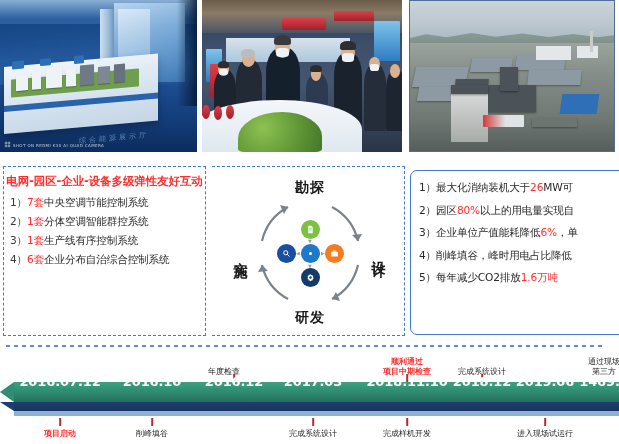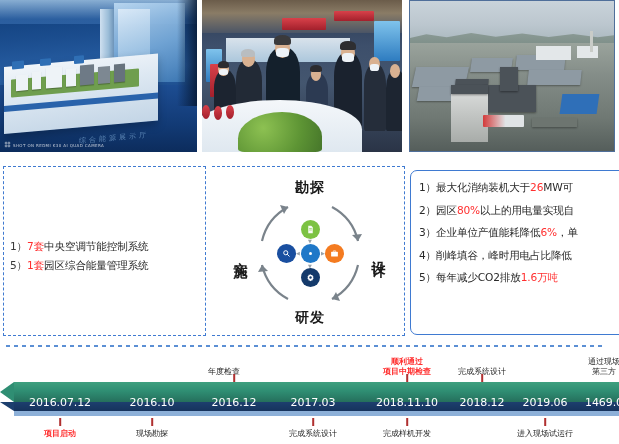--- a/index.html
+++ b/index.html
@@ -84,21 +84,21 @@
   .p3-roof-white{position:absolute;background:#e3e7e9;}
   .p3-bldg{position:absolute;background:linear-gradient(180deg,#dcdedd,#a8aca9);}
   .p3-sign{position:absolute;background:linear-gradient(90deg,#d33a3a,#e0e4e6 55%);border-radius:1px;}
   .p3-stack{position:absolute;background:#c9ccc8;}
 
   
   .left-panel{position:absolute;left:3px;top:166px;width:203px;height:170px;
     border:1.6px dashed #3f7ad1;background:#ffffff;box-sizing:border-box;}
   .lp-title{position:absolute;left:0;top:7px;width:100%;text-align:center;
     font-size:11.5px;font-weight:700;color:#ff2f2f;letter-spacing:-.1px;}
-  .lp-list{position:absolute;left:6px;top:30px;width:195px;margin-top:44px;}
+  .lp-list{position:absolute;left:6px;top:30px;width:195px;}
   .lp-item{font-size:10.6px;color:#2a2a2a;line-height:1;margin-bottom:8.5px;
     white-space:nowrap;letter-spacing:-.15px;}
   .lp-num{color:#3a3a3a;}
   .lp-red{color:#ff2f2f;}
 
   
   .center-panel{position:absolute;left:212px;top:166px;width:193px;height:170px;
     border:1.6px dashed #3f7ad1;border-left:none;background:#fff;box-sizing:border-box;}
   .cyc{position:absolute;left:28px;top:16px;width:140px;height:140px;}
   .cyc-lbl{position:absolute;font-size:14px;font-weight:700;color:#1b1b1b;letter-spacing:1px;}
@@ -133,21 +133,21 @@
   .tl-bar:before{content:"";position:absolute;left:-14px;top:0;width:0;height:0;
     border-top:10px solid transparent;border-bottom:10px solid transparent;
     border-right:14px solid #2f8e73;}
   .tl-shadow{position:absolute;left:14px;top:57px;width:612px;height:9px;
     background:linear-gradient(180deg,#1d3f6e 0%,#16335c 100%);}
   .tl-shadow:before{content:"";position:absolute;left:-14px;top:0;width:0;height:0;
     border-top:0 solid transparent;border-bottom:9px solid transparent;
     border-right:14px solid #1d3f6e;}
   .tl-shadow2{position:absolute;left:14px;top:66px;width:612px;height:5px;
     background:#2f6fb8;opacity:.55;}
-  .tl-date{position:absolute;top:51px;font-size:11px;font-weight:400;color:#ffffff;
+  .tl-date{position:absolute;top:29px;font-size:13px;font-weight:700;color:#ffffff;
     white-space:nowrap;transform:translateX(-50%);letter-spacing:-.1px;}
   .tl-above{position:absolute;font-size:8px;color:#1c1c1c;white-space:nowrap;
     transform:translateX(-50%);text-align:center;line-height:1.2;}
   .tl-above.red{color:#ff2f2f;font-weight:700;}
   .tl-below{position:absolute;font-size:8px;color:#1c1c1c;white-space:nowrap;
     transform:translateX(-50%);text-align:center;line-height:1.2;}
   .tl-below.red{color:#ff2f2f;font-weight:700;}
   .tick-up{position:absolute;width:1.6px;height:8px;background:#b03030;
     transform:translateX(-50%);}
   .tick-dn{position:absolute;width:1.6px;height:8px;background:#b03030;
@@ -259,26 +259,33 @@
       <div class="p3-bldg" style="left:20%;top:58%;width:18%;height:36%;"></div>
       <div class="p3-roof-dark" style="left:20%;top:56%;width:18%;height:6%;"></div>
       <div class="p3-sign" style="left:36%;top:76%;width:20%;height:8%;"></div>
       <div class="p3-roof-blue" style="left:74%;top:62%;width:18%;height:13%;transform:skewX(-8deg);"></div>
       <div class="p3-roof" style="left:60%;top:78%;width:22%;height:6%;background:#6d7570;"></div>
       <div class="p3-roof-dark" style="left:44%;top:44%;width:9%;height:16%;"></div>
     </div>
   </div>
 
   <div class="left-panel">
+    <div class="lp-title">电网-园区-企业-设备多级弹性友好互动</div>
     <div class="lp-list">
       <div class="lp-item">
         <span class="lp-num">1）</span><span class="lp-red">7套</span><span>中央空调节能控制系统</span>
       </div>
       <div class="lp-item">
-        <span class="lp-num">5）</span><span class="lp-red">1套</span><span>园区综合能量管理系统</span>
+        <span class="lp-num">2）</span><span class="lp-red">1套</span><span>分体空调智能群控系统</span>
+      </div>
+      <div class="lp-item">
+        <span class="lp-num">3）</span><span class="lp-red">1套</span><span>生产线有序控制系统</span>
+      </div>
+      <div class="lp-item">
+        <span class="lp-num">4）</span><span class="lp-red">6套</span><span>企业分布自治综合控制系统</span>
       </div>
     </div>
   </div>
 
   <div class="center-panel">
     <div class="cyc">
 
       <svg viewBox="0 0 140 140" style="position:absolute;inset:0;width:140px;height:140px;">
         <path d="M48 24 A52 52 0 0 0 22 58" fill="none" stroke="#7a838b" stroke-width="2.2"></path>
         <polygon points="48,24 40,22 44,31" fill="#7a838b"></polygon>
@@ -359,21 +366,21 @@
     <div class="tl-divider"></div>
     <div class="tl-bar"></div>
     <div class="tl-shadow"></div>
     <div class="tl-shadow2"></div>
     <div id="tl-items">
         <div class="tl-date" style="left: 60px;">2016.07.12</div>
         <div class="tick-dn" style="left: 60px; top: 73px;"></div>
         <div class="tl-below red" style="left: 60px; top: 84px;">项目启动</div>
         <div class="tl-date" style="left: 152px;">2016.10</div>
         <div class="tick-dn" style="left: 152px; top: 73px;"></div>
-        <div class="tl-below" style="left: 152px; top: 84px;">现场勘探</div>
+        <div class="tl-below" style="left: 152px; top: 84px;">削峰填谷</div>
         <div class="tl-above" style="left: 224px; top: 22px;">
           <div>年度检查</div>
         </div>
         <div class="tick-up" style="left: 234px; top: 29px;"></div>
         <div class="tl-date" style="left: 234px;">2016.12</div>
         <div class="tl-date" style="left: 313px;">2017.03</div>
         <div class="tick-dn" style="left: 313px; top: 73px;"></div>
         <div class="tl-below" style="left: 313px; top: 84px;">完成系统设计</div>
         <div class="tl-above red" style="left: 407px; top: 12px;">
           <div>顺利通过</div>

